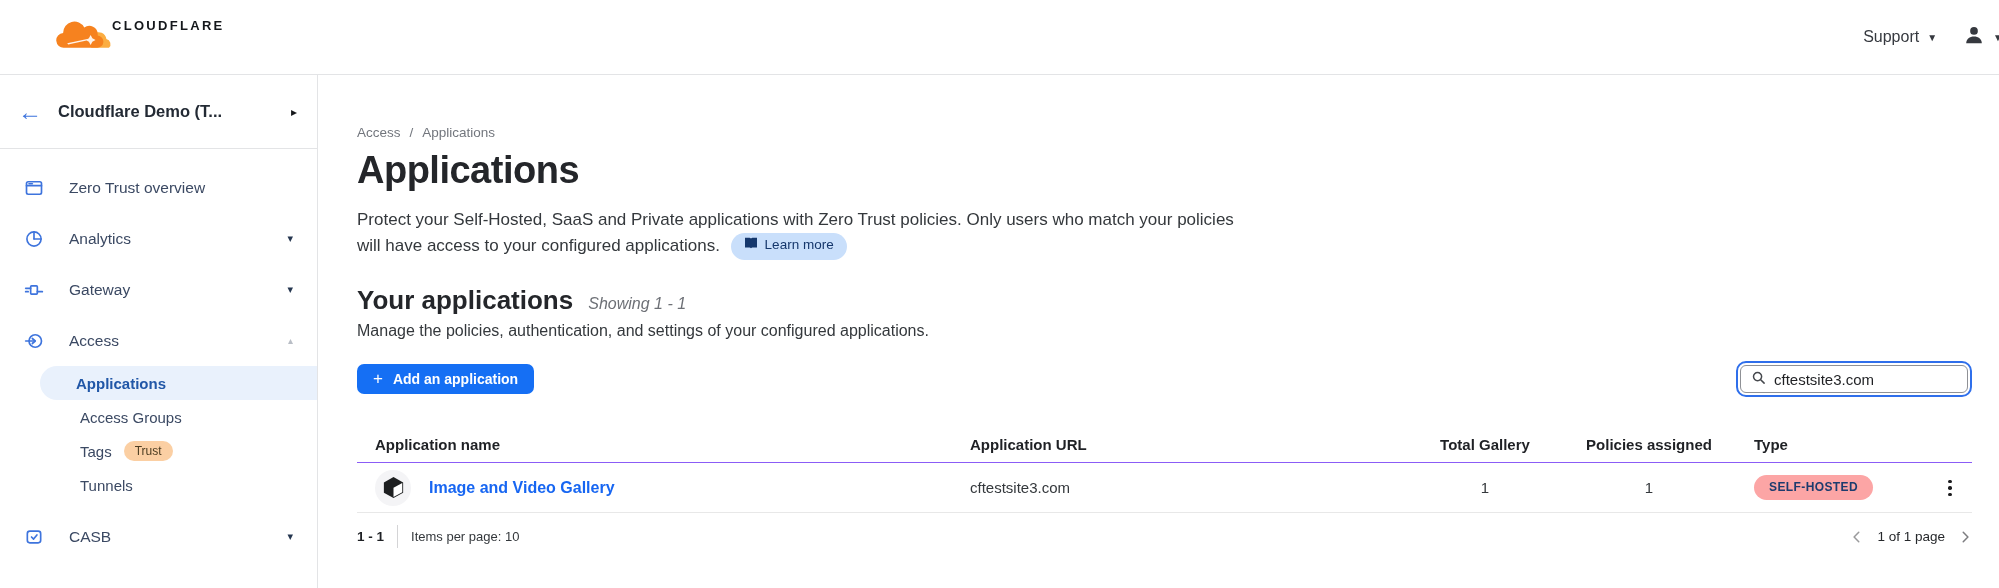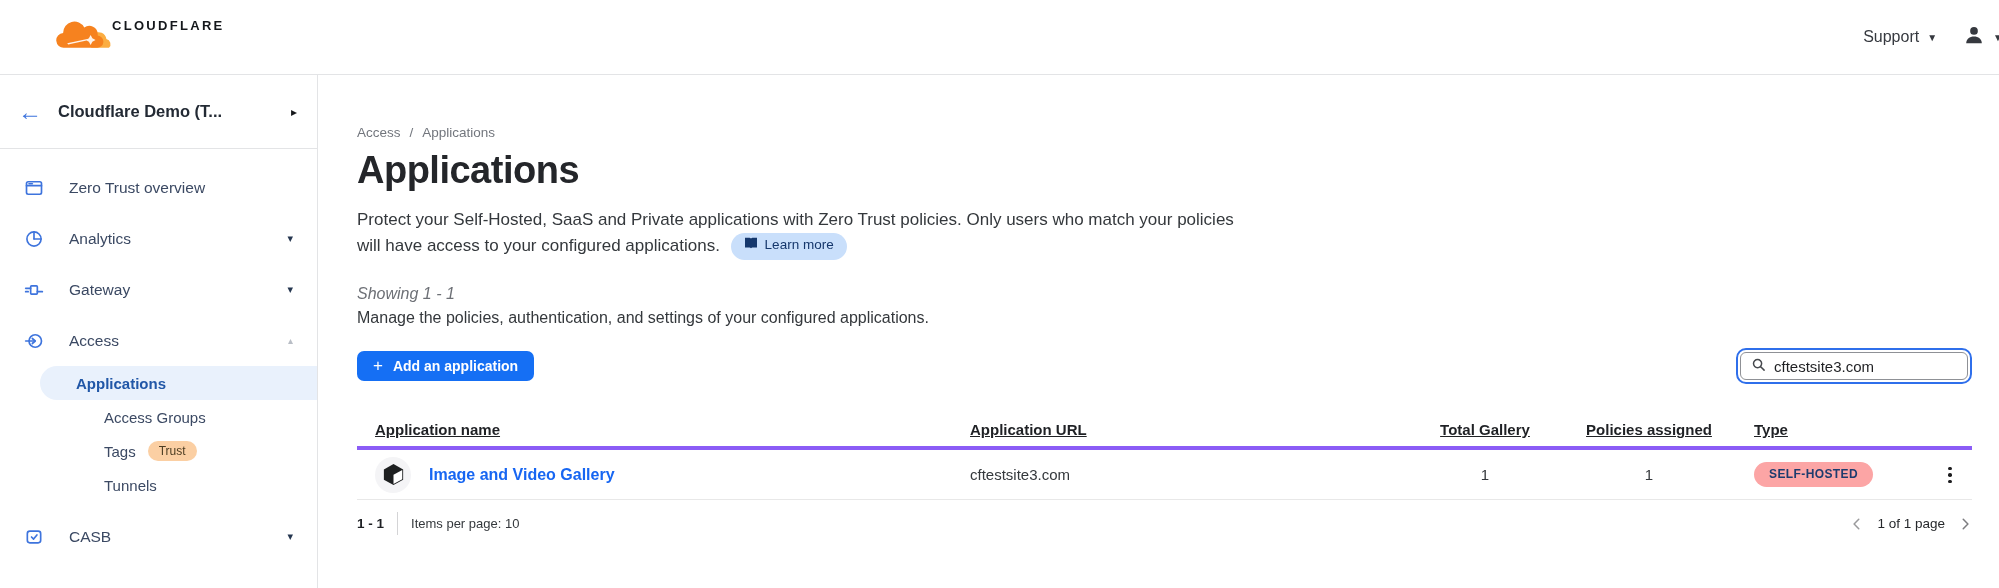--- a/index.html
+++ b/index.html
@@ -28,21 +28,21 @@
   .back-arrow { color:#3e74dd; font-size:24px; line-height:1; }
   .account-name { flex:1; font-size:16.5px; font-weight:700; color:#232a34;
     white-space:nowrap; overflow:hidden; }
   .hdr-caret { font-size:12px; color:#16181b; }
   nav { padding-top:13px; }
   .nav-item { height:51px; display:flex; align-items:center; padding:0 24px; gap:25px; cursor:pointer; }
   .nav-item .ico { width:20px; height:20px; flex:0 0 20px; display:flex; align-items:center; }
   .nav-label { font-size:15.5px; color:#3b4963; }
   .nav-chev { margin-left:auto; font-size:11px; color:#25364f; }
   .nav-chev.up { color:#b9bec6; font-size:10px; }
-  .sub-item { height:34px; display:flex; align-items:center; padding-left:104px;
+  .sub-item { height:34px; display:flex; align-items:center; padding-left:80px;
     font-size:15px; color:#3b4963; cursor:pointer; }
   .sub-item.active { background:#e9f1fc; border-radius:17px 0 0 17px; margin-left:40px;
     padding-left:36px; color:#2157a7; font-weight:700; }
   .beta-badge { margin-left:12px; background:#fbcfa3; color:#4d3d22; font-size:12px;
     padding:3px 11px; border-radius:999px; }
   .casb-gap { margin-top:9px; }
 
   
   .content { flex:1; padding:50px 27px 0 39px; min-width:0; }
   .breadcrumb { display:flex; gap:9px; font-size:13.5px; color:#72767d; }
@@ -64,21 +64,21 @@
   .add-btn .plus { font-size:17px; font-weight:400; margin-top:-1px; }
   .search-ring { border:2px solid #2f6feb; border-radius:10px; padding:2px; }
   .search-box { border:1px solid #8f9196; border-radius:6px; height:28px; width:228px;
     display:flex; align-items:center; padding:0 10px; gap:8px; background:#fff; }
   .search-box input { border:none; outline:none; font-size:15px; color:#1f2023; width:100%;
     font-family:inherit; background:transparent; }
 
   
   .table { margin-top:29px; }
   .trow { display:grid; grid-template-columns:613px 440px 150px 178px 1fr 44px; align-items:center; }
-  .thead { height:37px; border-bottom:4px solid #8b5cf6; font-weight:700; font-size:15px; color:#1f2125;text-decoration:underline; }
+  .thead { height:37px; border-bottom:1px solid #8b5cf6; font-weight:700; font-size:15px; color:#1f2125; }
   .tdata { height:50px; border-bottom:1px solid #e8e8e8; font-size:15px; color:#34383c; }
   .c-name { padding-left:18px; display:flex; align-items:center; gap:18px; }
   .c-center { text-align:center; }
   .c-type { padding-left:16px; }
   .app-icon-circle { width:36px; height:36px; border-radius:50%; background:#f4f4f6;
     display:flex; align-items:center; justify-content:center; }
   .app-link { color:#1766f2; font-weight:700; font-size:16px; cursor:pointer; }
   .type-badge { display:inline-block; background:#fca5a5; color:#1d3c6e; font-weight:700;
     font-size:12px; letter-spacing:0.4px; padding:5px 15px 6px; border-radius:999px; }
   .kebab { justify-self:center; display:flex; flex-direction:column; gap:3px; cursor:pointer;
@@ -228,20 +228,21 @@
             <svg width="14" height="12" viewBox="0 0 14 12">
               <path fill="#15376c" d="M1 .8h4.6A1.6 1.6 0 0 1 7.2 2.4v8.8A2.2 2.2 0 0 0 5.6 10.4H1z"></path>
               <path fill="#15376c" d="M13 .8H8.4A1.6 1.6 0 0 0 6.8 2.4v8.8a2.2 2.2 0 0 1 1.6-.8H13z"></path>
             </svg>
           </span>
           <span>Learn more</span>
         </span>
       </p>
 
       <div class="section-head">
+        <h2>Your applications</h2>
         <span class="showing">Showing 1 - 1</span>
       </div>
       <p class="manage">Manage the policies, authentication, and settings of your configured applications.</p>
 
       <div class="controls">
         <button class="add-btn">
           <span class="plus">+</span>
           <span>Add an application</span>
         </button>
         <div class="search-ring">

